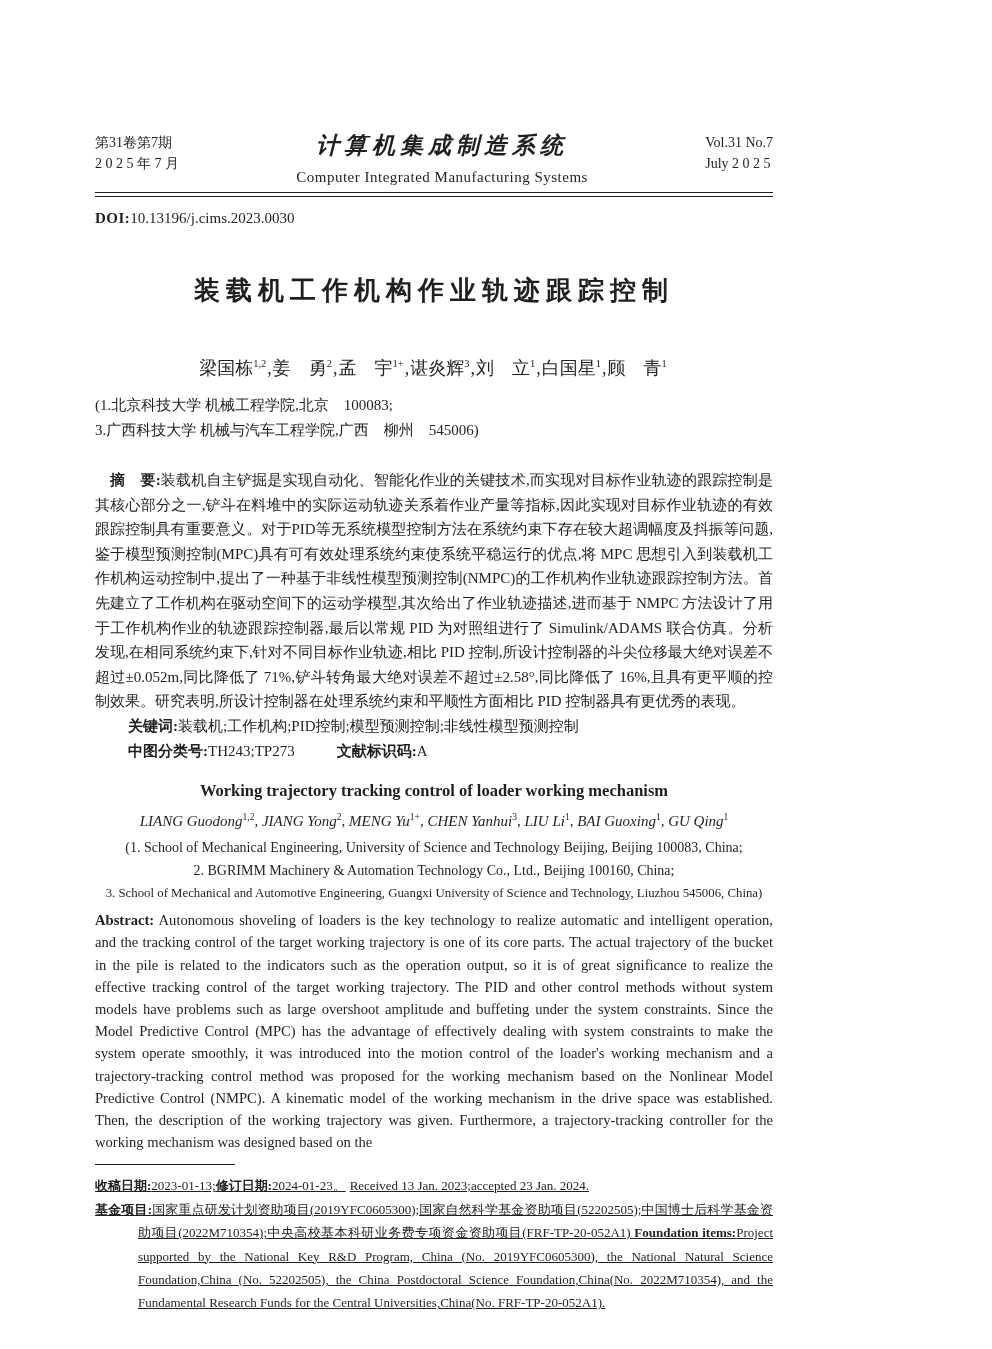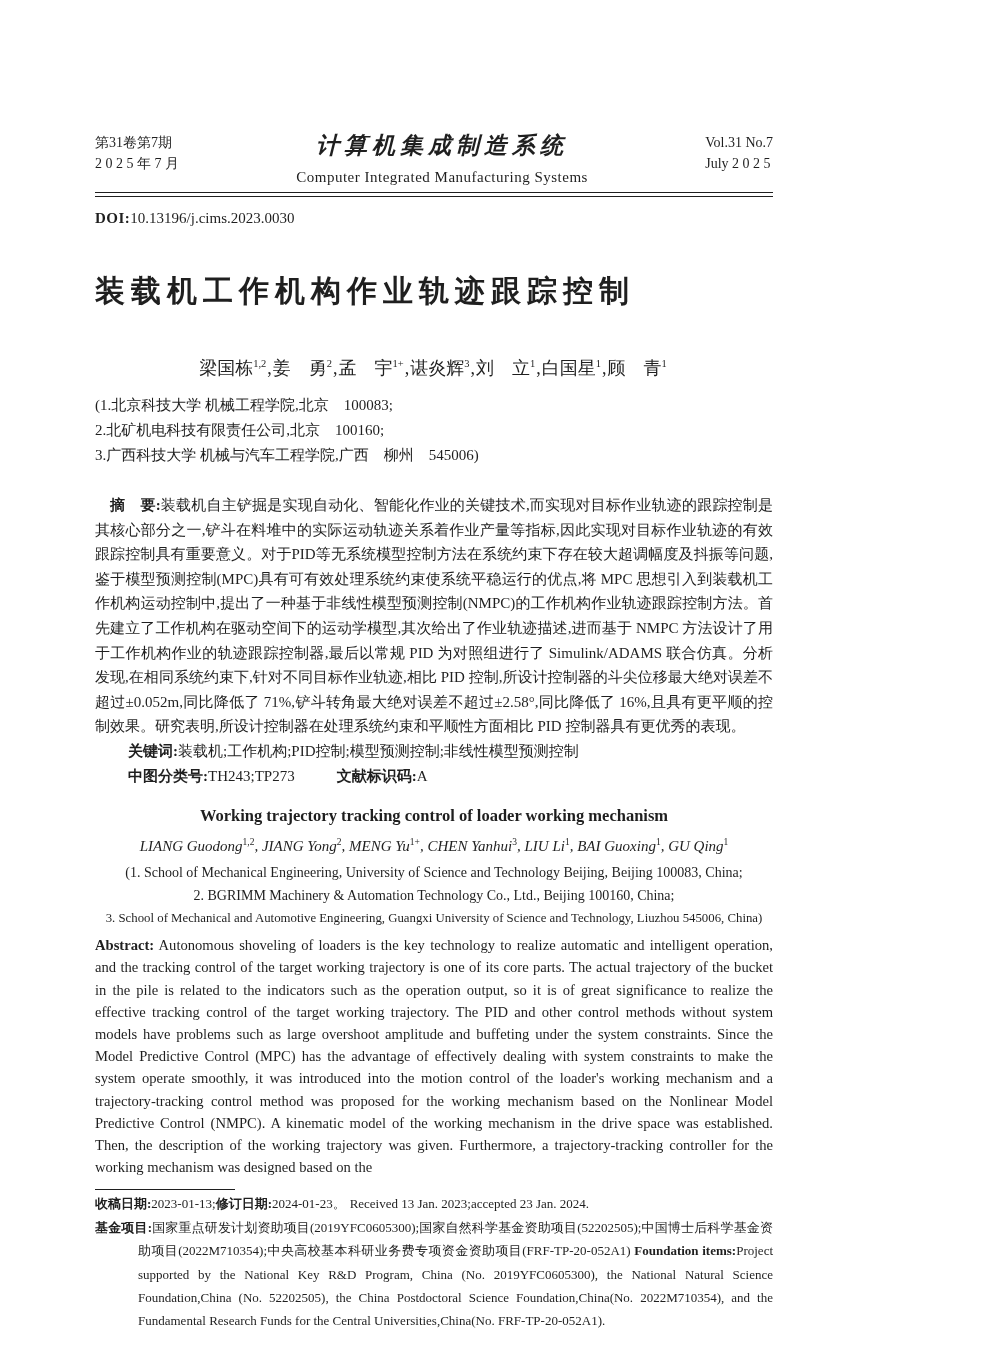--- a/index.html
+++ b/index.html
@@ -25,42 +25,42 @@
   .hdr-center { text-align:center; flex:1; }
   .journal-cn { font-size:23px; font-weight:bold; font-style:italic; letter-spacing:5px; line-height:28px; }
   .journal-en { font-size:15px; line-height:20px; margin-top:7px; letter-spacing:0.5px; }
   .hdr-right { font-size:14px; line-height:21px; text-align:left; white-space:nowrap; }
   .double-rule { margin-top:5px; height:3px; border-top:1.6px solid #1f1f1f; border-bottom:1.6px solid #1f1f1f; }
 
   .doi-line { margin-top:13px; font-size:15px; }
   .doi-line b { letter-spacing:0.5px; }
 
   
-  .title-cn { margin-top:44px; font-size:30px; font-weight:600; letter-spacing:6px; line-height:40px; }
+  .title-cn { margin-top:44px; text-align:center; font-size:26px; font-weight:600; letter-spacing:6px; line-height:40px; }
   .authors { margin-top:40px; text-align:center; font-size:18px; line-height:26px; }
   .authors sup { font-size:10.5px; }
   .authors .sep { margin:0 1px; }
   .affil-cn { margin-top:12px; text-align:left; font-size:15px; line-height:25px; }
 
   
   .abstract-cn { margin-top:25px; font-size:15px; line-height:24.6px; text-align:justify; text-indent:15px; }
   .kw-line, .clc-line { font-size:15px; line-height:24.6px; padding-left:33px; }
   .clc-gap { display:inline-block; width:42px; }
 
   
   .title-en { margin-top:17px; text-align:center; font-weight:bold; font-size:16.5px; line-height:22px; }
   .authors-en { margin-top:5px; text-align:center; font-style:italic; font-size:15px; line-height:21px; }
   .authors-en sup { font-size:9.5px; font-style:normal; }
   .affil-en { text-align:center; font-size:14px; line-height:23px; margin-top:4px; }
   .affil-en .condensed { font-size:12.8px; }
   .abstract-en { margin-top:4px; font-size:14.6px; line-height:22.2px; text-align:justify; }
 
   
   .footnote-rule { margin-top:11px; width:140px; border-top:1.2px solid #1f1f1f; }
-  .footer { margin-top:2px; font-size:13px; line-height:23.4px; }
+  .footer { margin-top:9px; font-size:13px; line-height:23.4px;text-decoration:underline; }
   .footer .received .en { margin-left:4px; }
   .footer .foundation { padding-left:43px; text-indent:-43px; text-align:justify; }
 
   b { font-weight:bold; }
 </style>
 </head>
 <body>
 
 <div class="page">
 
@@ -85,21 +85,20 @@
   </div>
 
   <h1 class="title-cn" style="margin:44px 0 0 0;">装载机工作机构作业轨迹跟踪控制</h1>
 
   <div class="authors">
     <span><span>梁国栋</span><sup>1,2</sup><span class="sep">,</span></span><span><span>姜　勇</span><sup>2</sup><span class="sep">,</span></span><span><span>孟　宇</span><sup>1+</sup><span class="sep">,</span></span><span><span>谌炎辉</span><sup>3</sup><span class="sep">,</span></span><span><span>刘　立</span><sup>1</sup><span class="sep">,</span></span><span><span>白国星</span><sup>1</sup><span class="sep">,</span></span><span><span>顾　青</span><sup>1</sup><span class="sep"></span></span>
   </div>
 
   <div class="affil-cn">
     <div>(1.北京科技大学 机械工程学院,北京　100083;</div>
-    <div>2.北矿机电科技有限责任公司,北京　100160;</div>
     <div>3.广西科技大学 机械与汽车工程学院,广西　柳州　545006)</div>
   </div>
 
   <p class="abstract-cn" style="margin:25px 0 0 0;">
     <b>摘　要:</b><span>装载机自主铲掘是实现自动化、智能化作业的关键技术,而实现对目标作业轨迹的跟踪控制是其核心部分之一,铲斗在料堆中的实际运动轨迹关系着作业产量等指标,因此实现对目标作业轨迹的有效跟踪控制具有重要意义。对于PID等无系统模型控制方法在系统约束下存在较大超调幅度及抖振等问题,鉴于模型预测控制(MPC)具有可有效处理系统约束使系统平稳运行的优点,将 MPC 思想引入到装载机工作机构运动控制中,提出了一种基于非线性模型预测控制(NMPC)的工作机构作业轨迹跟踪控制方法。首先建立了工作机构在驱动空间下的运动学模型,其次给出了作业轨迹描述,进而基于 NMPC 方法设计了用于工作机构作业的轨迹跟踪控制器,最后以常规 PID 为对照组进行了 Simulink/ADAMS 联合仿真。分析发现,在相同系统约束下,针对不同目标作业轨迹,相比 PID 控制,所设计控制器的斗尖位移最大绝对误差不超过±0.052m,同比降低了 71%,铲斗转角最大绝对误差不超过±2.58°,同比降低了 16%,且具有更平顺的控制效果。研究表明,所设计控制器在处理系统约束和平顺性方面相比 PID 控制器具有更优秀的表现。</span>
   </p>
 
   <div class="kw-line">
     <b>关键词:</b><span>装载机;工作机构;PID控制;模型预测控制;非线性模型预测控制</span>
   </div>

